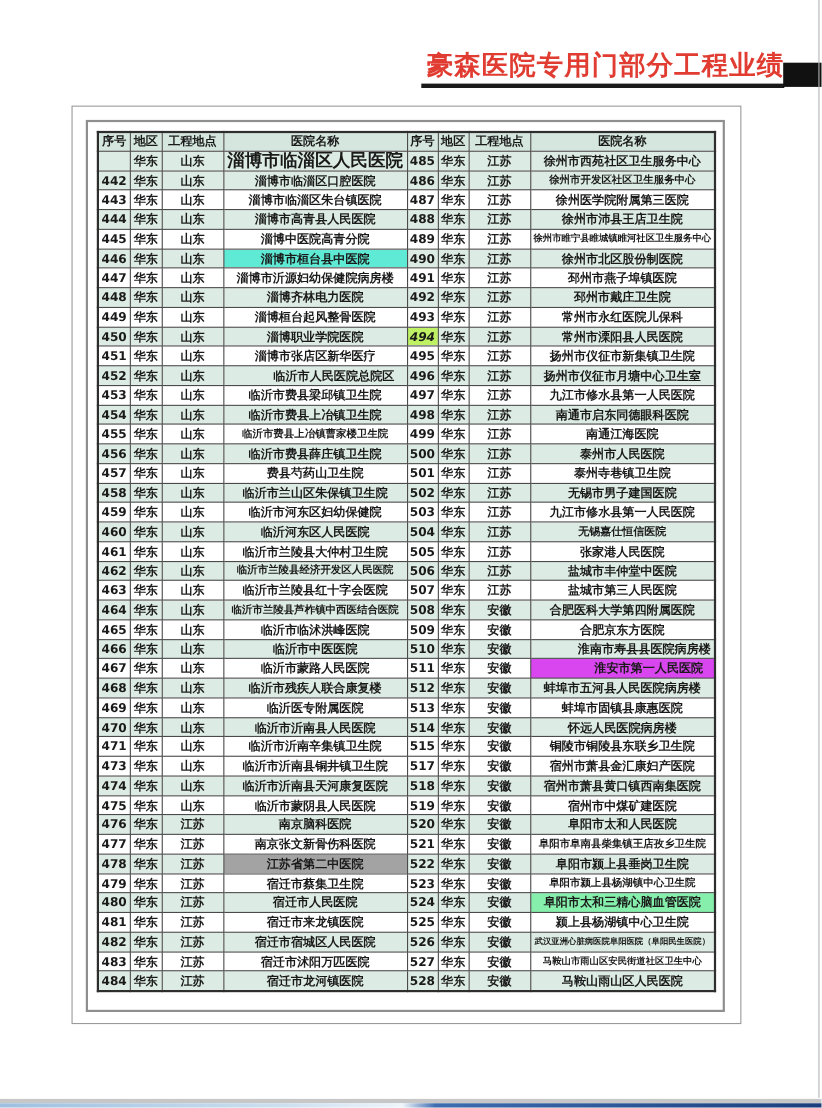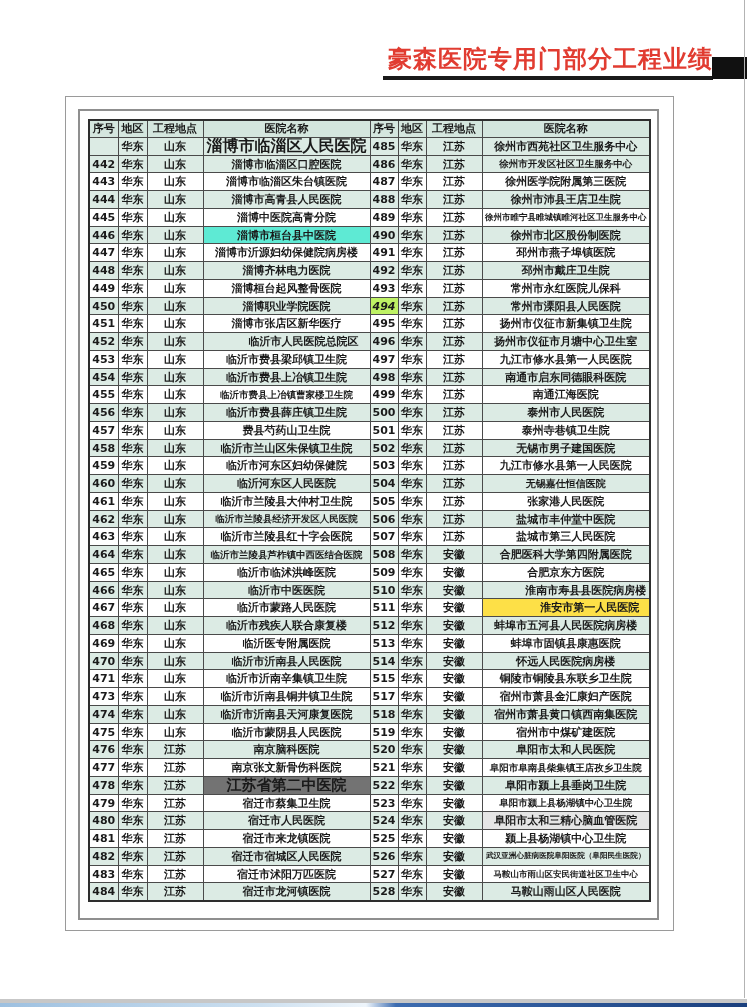--- a/index.html
+++ b/index.html
@@ -339,21 +339,21 @@
             <td style="background: rgb(220, 235, 228); font-size: 11px; padding-left: 40px;">淮南市寿县县医院病房楼</td>
           </tr>
           <tr>
             <td style="background: rgb(255, 255, 255);">467</td>
             <td style="background: rgb(255, 255, 255);">华东</td>
             <td style="background: rgb(255, 255, 255);">山东</td>
             <td style="background: rgb(255, 255, 255); font-size: 11px;">临沂市蒙路人民医院</td>
             <td style="background: rgb(255, 255, 255);">511</td>
             <td style="background: rgb(255, 255, 255);">华东</td>
             <td style="background: rgb(255, 255, 255);">安徽</td>
-            <td style="background: #fde047; font-size: 11px; padding-left: 48px;">淮安市第一人民医院</td>
+            <td style="background: #d946ef; font-size: 11px; padding-left: 48px;">淮安市第一人民医院</td>
           </tr>
           <tr>
             <td style="background: rgb(220, 235, 228);">468</td>
             <td style="background: rgb(220, 235, 228);">华东</td>
             <td style="background: rgb(220, 235, 228);">山东</td>
             <td style="background: rgb(220, 235, 228); font-size: 11px;">临沂市残疾人联合康复楼</td>
             <td style="background: rgb(220, 235, 228);">512</td>
             <td style="background: rgb(220, 235, 228);">华东</td>
             <td style="background: rgb(220, 235, 228);">安徽</td>
             <td style="background: rgb(220, 235, 228); font-size: 11px; text-align: center;">蚌埠市五河县人民医院病房楼</td>
@@ -435,21 +435,21 @@
             <td style="background: rgb(255, 255, 255); font-size: 11px;">南京张文新骨伤科医院</td>
             <td style="background: rgb(255, 255, 255);">521</td>
             <td style="background: rgb(255, 255, 255);">华东</td>
             <td style="background: rgb(255, 255, 255);">安徽</td>
             <td style="background: rgb(255, 255, 255); font-size: 9.5px;">阜阳市阜南县柴集镇王店孜乡卫生院</td>
           </tr>
           <tr>
             <td style="background: rgb(220, 235, 228);">478</td>
             <td style="background: rgb(220, 235, 228);">华东</td>
             <td style="background: rgb(220, 235, 228);">江苏</td>
-            <td style="background: #737373; font-size: 15px;">江苏省第二中医院</td>
+            <td style="background: #a3a3a3; font-size: 11px;">江苏省第二中医院</td>
             <td style="background: rgb(220, 235, 228);">522</td>
             <td style="background: rgb(220, 235, 228);">华东</td>
             <td style="background: rgb(220, 235, 228);">安徽</td>
             <td style="background: rgb(220, 235, 228); font-size: 11px;">阜阳市颍上县垂岗卫生院</td>
           </tr>
           <tr>
             <td style="background: rgb(255, 255, 255);">479</td>
             <td style="background: rgb(255, 255, 255);">华东</td>
             <td style="background: rgb(255, 255, 255);">江苏</td>
             <td style="background: rgb(255, 255, 255); font-size: 11px;">宿迁市蔡集卫生院</td>
@@ -459,21 +459,21 @@
             <td style="background: rgb(255, 255, 255); font-size: 9.5px;">阜阳市颍上县杨湖镇中心卫生院</td>
           </tr>
           <tr>
             <td style="background: rgb(220, 235, 228);">480</td>
             <td style="background: rgb(220, 235, 228);">华东</td>
             <td style="background: rgb(220, 235, 228);">江苏</td>
             <td style="background: rgb(220, 235, 228); font-size: 11px;">宿迁市人民医院</td>
             <td style="background: rgb(220, 235, 228);">524</td>
             <td style="background: rgb(220, 235, 228);">华东</td>
             <td style="background: rgb(220, 235, 228);">安徽</td>
-            <td style="background: #e5e5e5; font-size: 11px;">阜阳市太和三精心脑血管医院</td>
+            <td style="background: #86efac; font-size: 11px;">阜阳市太和三精心脑血管医院</td>
           </tr>
           <tr>
             <td style="background: rgb(255, 255, 255);">481</td>
             <td style="background: rgb(255, 255, 255);">华东</td>
             <td style="background: rgb(255, 255, 255);">江苏</td>
             <td style="background: rgb(255, 255, 255); font-size: 11px;">宿迁市来龙镇医院</td>
             <td style="background: rgb(255, 255, 255);">525</td>
             <td style="background: rgb(255, 255, 255);">华东</td>
             <td style="background: rgb(255, 255, 255);">安徽</td>
             <td style="background: rgb(255, 255, 255); font-size: 11px;">颍上县杨湖镇中心卫生院</td>

